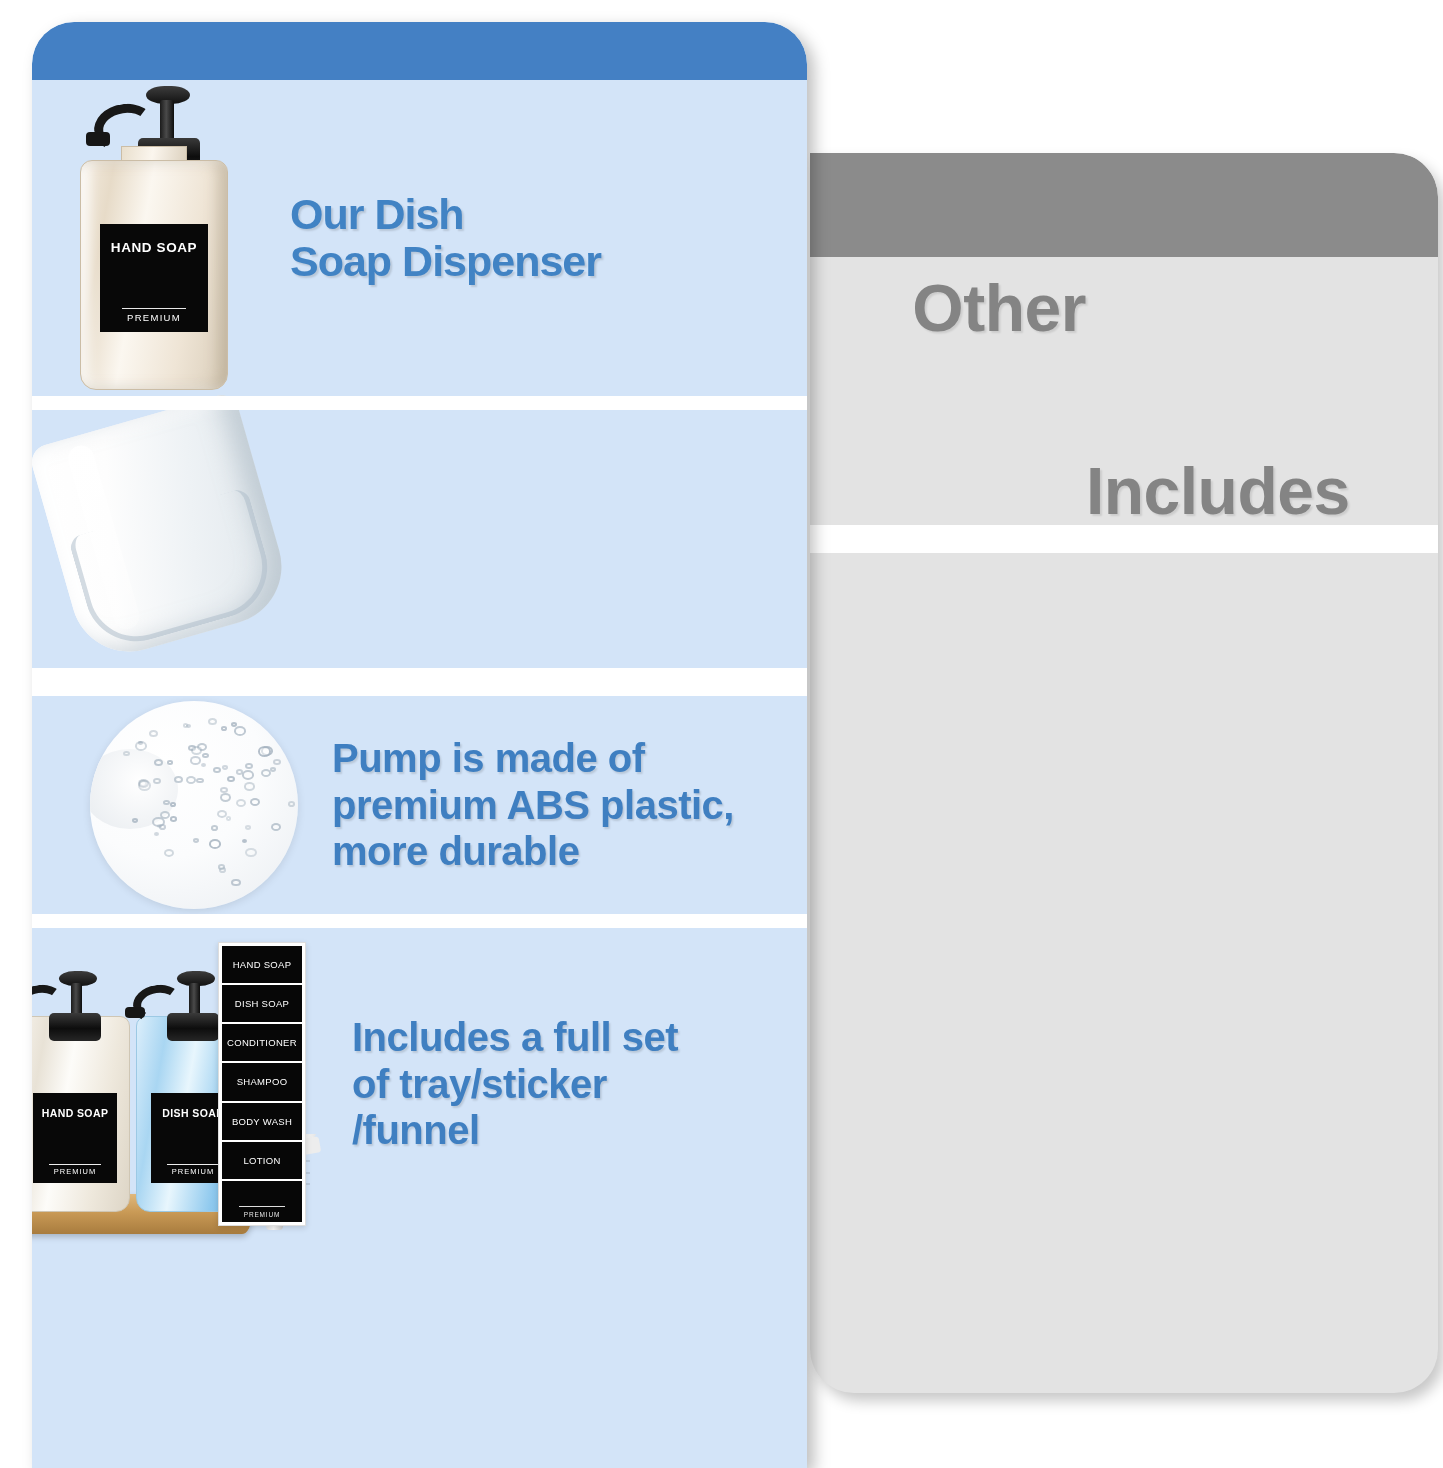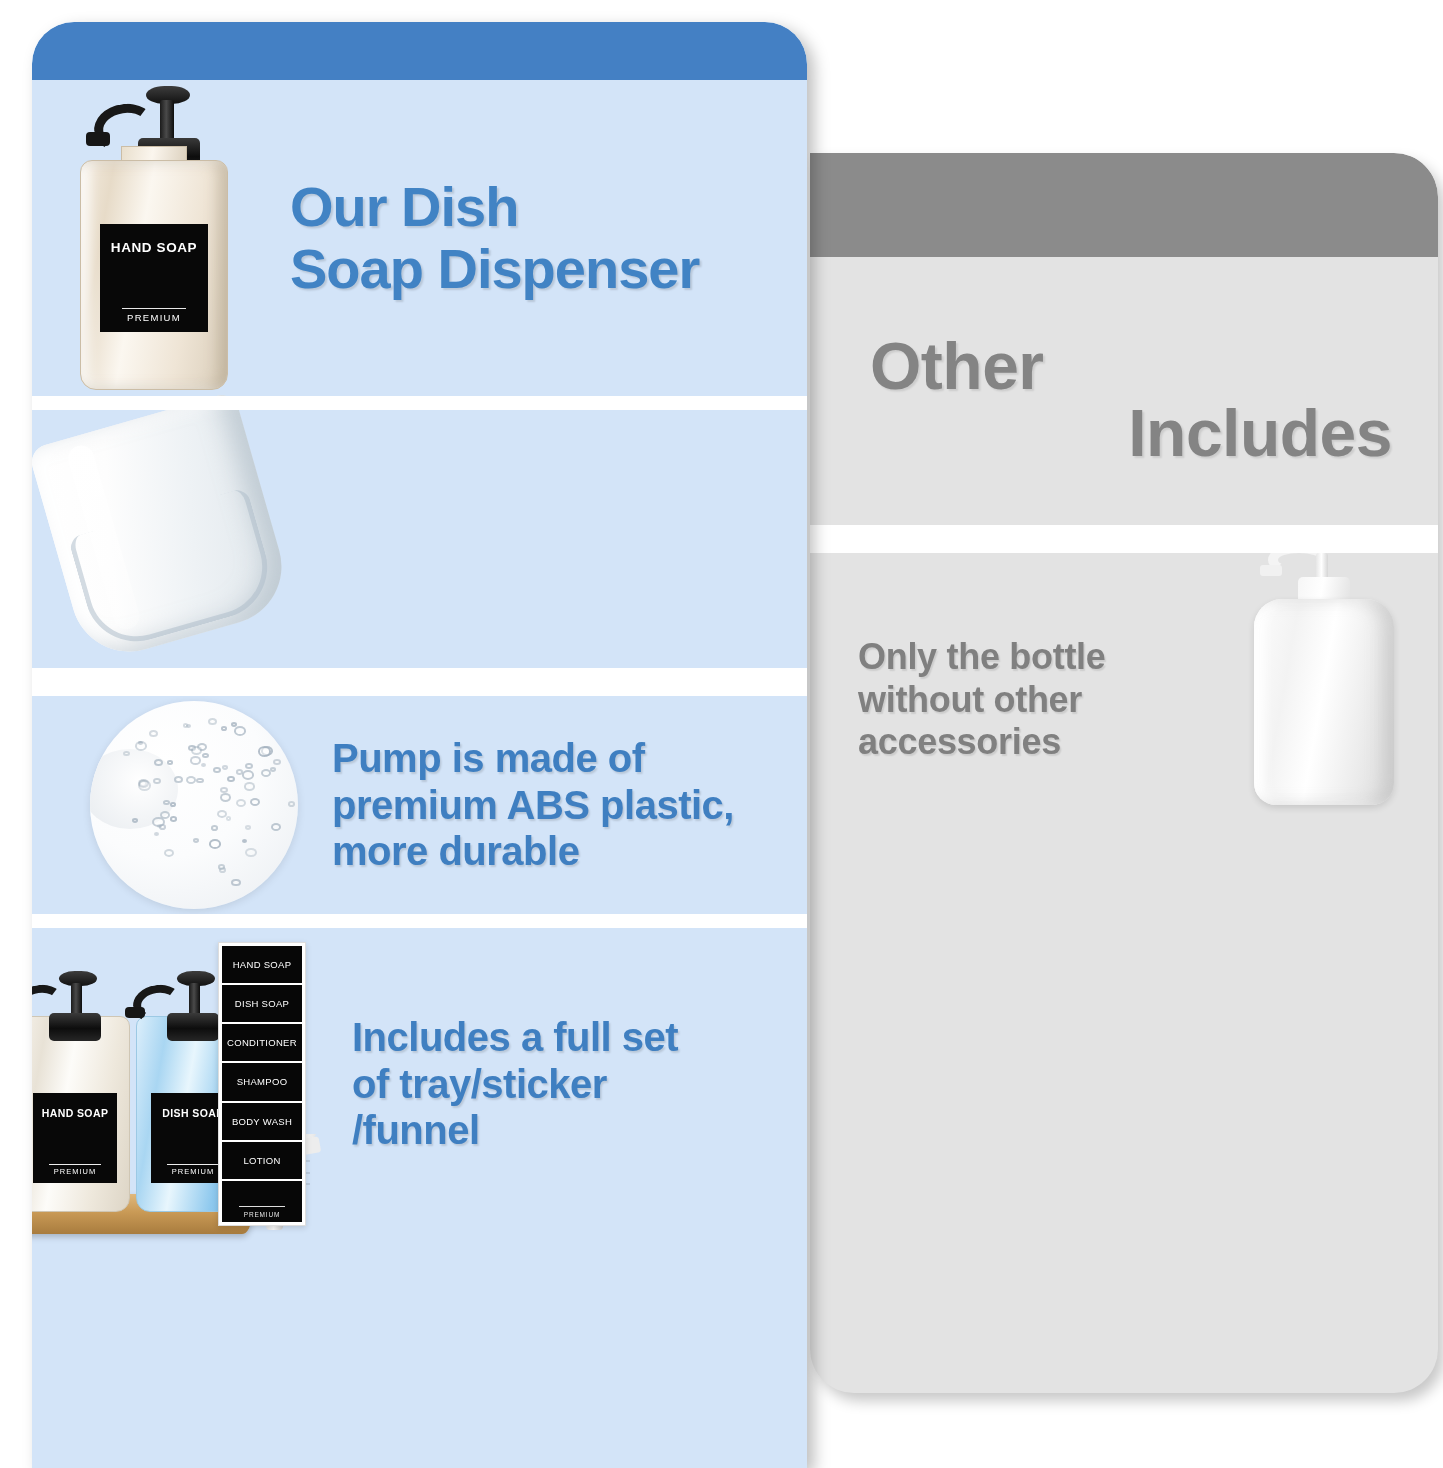--- a/index.html
+++ b/index.html
@@ -21,21 +21,21 @@
     box-shadow: 6px 8px 14px rgba(0,0,0,.22);
   }
   .panel-right .head-band{
     position:absolute; left:0; top:0; width:100%; height:104px;
     background:#8b8b8b;
     border-radius:0 44px 0 0;
   }
   .panel-right .title-wrap{
     position:absolute; left:0; top:104px; width:100%; height:268px;
     padding:18px 46px 0 0;
-    display:flex; flex-direction:column; align-items:flex-end; justify-content:center;
+    display:flex; flex-direction:row; align-items:flex-end; justify-content:center;
   }
   .gtitle{
     color:#848484; font-weight:bold; font-size:66px; line-height:1.02;
     letter-spacing:-.5px; white-space:nowrap;
     text-shadow: 2px 2px 2px rgba(0,0,0,.10);
   }
   .gtitle.l1{ align-self:flex-start; margin-left:60px; }
   .gtitle.l2{ align-self:flex-end; }
 
   .r-rows{ position:absolute; left:0; top:372px; width:100%; }
@@ -73,21 +73,21 @@
   .l-art{ position:absolute; left:0; top:0; bottom:0; width:280px; z-index:2; }
   .l-text{
     position:relative; z-index:4;
     color:#3f7fc1; font-weight:bold; font-size:40px; line-height:1.17;
     letter-spacing:-.5px; margin-left:300px;
     text-shadow: 1.5px 1.5px 2px rgba(0,0,0,.13);
     white-space:pre-line;
   }
   .l-title{
     position:relative; z-index:4;
-    color:#4183c4; font-weight:bold; font-size:56px; line-height:1.1;
+    color:#4183c4; font-weight:bold; font-size:43px; line-height:1.1;
     letter-spacing:-1px; margin-left:258px; white-space:pre-line;
     text-shadow: 2px 2px 2px rgba(0,0,0,.13);
   }
 
   
   .bottleA{ position:absolute; left:48px; top:48px; width:148px; height:262px; }
   .bA-body{
     position:absolute; left:0; bottom:0; width:148px; height:230px;
     border-radius:12px 12px 16px 16px;
     background:linear-gradient(100deg,#f4ece0 0%,#e7dbc8 18%,#fbf7f0 40%,#efe5d6 70%,#d9cdb9 100%);
@@ -245,34 +245,20 @@
       <div class="gtitle l1">Other</div>
       <div class="gtitle l2">Includes</div>
     </div>
 
     <div class="r-rows">
 
       <div class="r-sep"></div>
 
       <div class="r-sep"></div>
 
-      <div class="r-row" style="height:294px">
-        <div class="r-text" style="white-space:pre-line">Only the bottle
-without other
-accessories</div>
-        <div class="r-art">
-          <div class="whiteBottle">
-            <div class="warc"></div>
-              <div class="wnozz"></div>
-              <div class="wrod"></div>
-            <div class="wcap"></div>
-              <div class="wb"></div>
-          </div>
-        </div>
-      </div>
 
     </div>
   </div>
 
   <div class="panel-left">
     <div class="head-band"></div>
 
     <div class="l-rows">
 
       <div class="l-row" style="height:316px">

